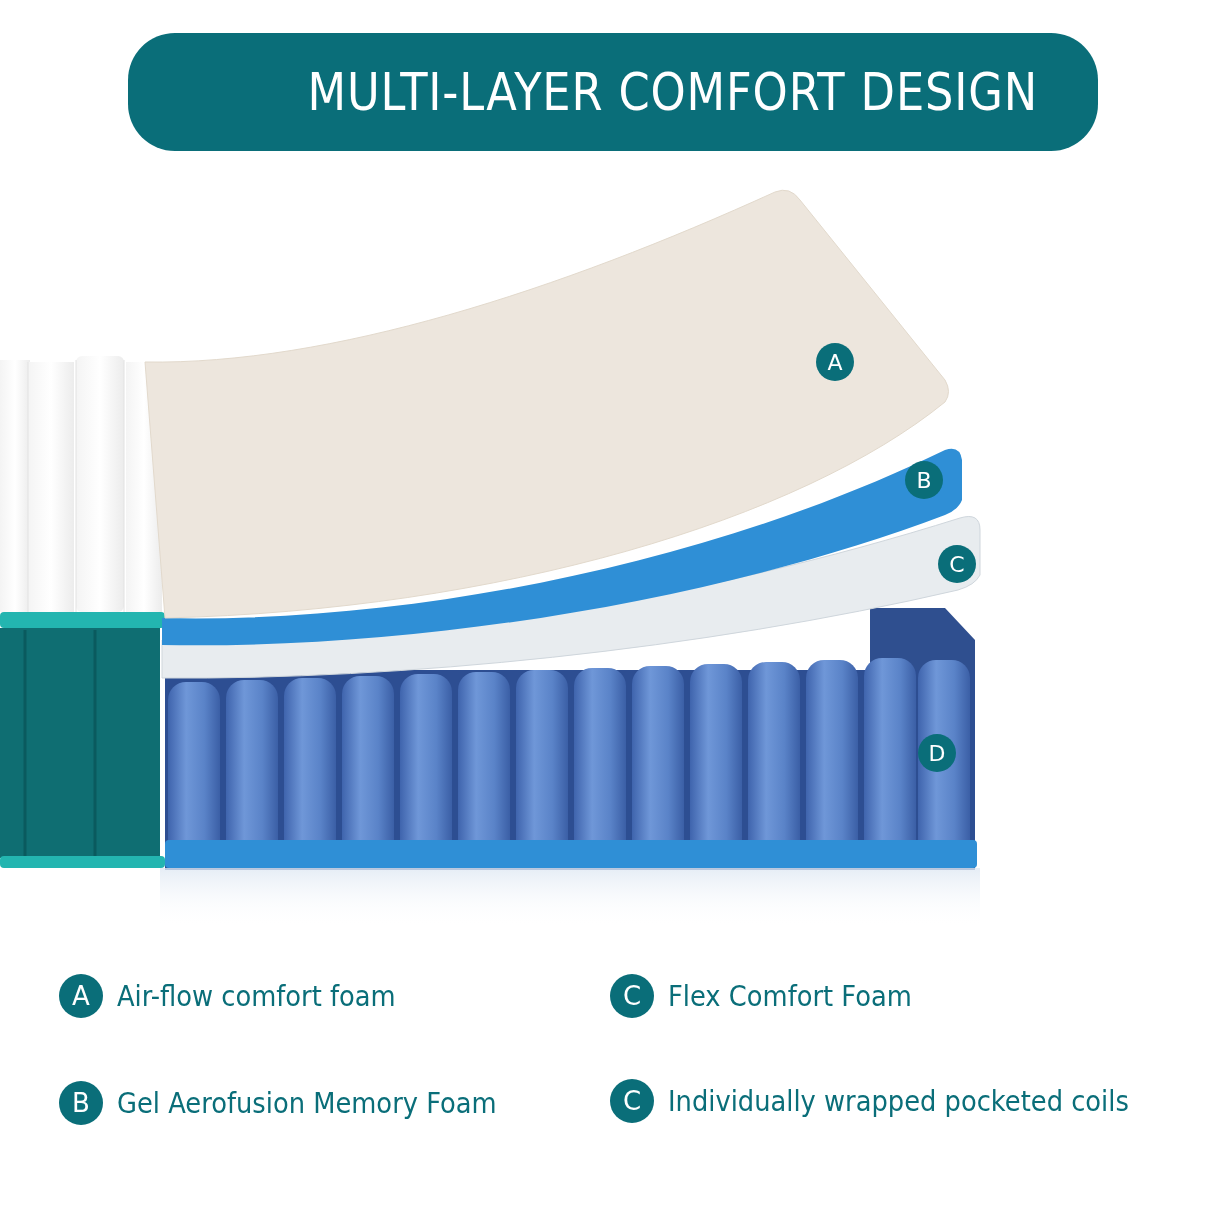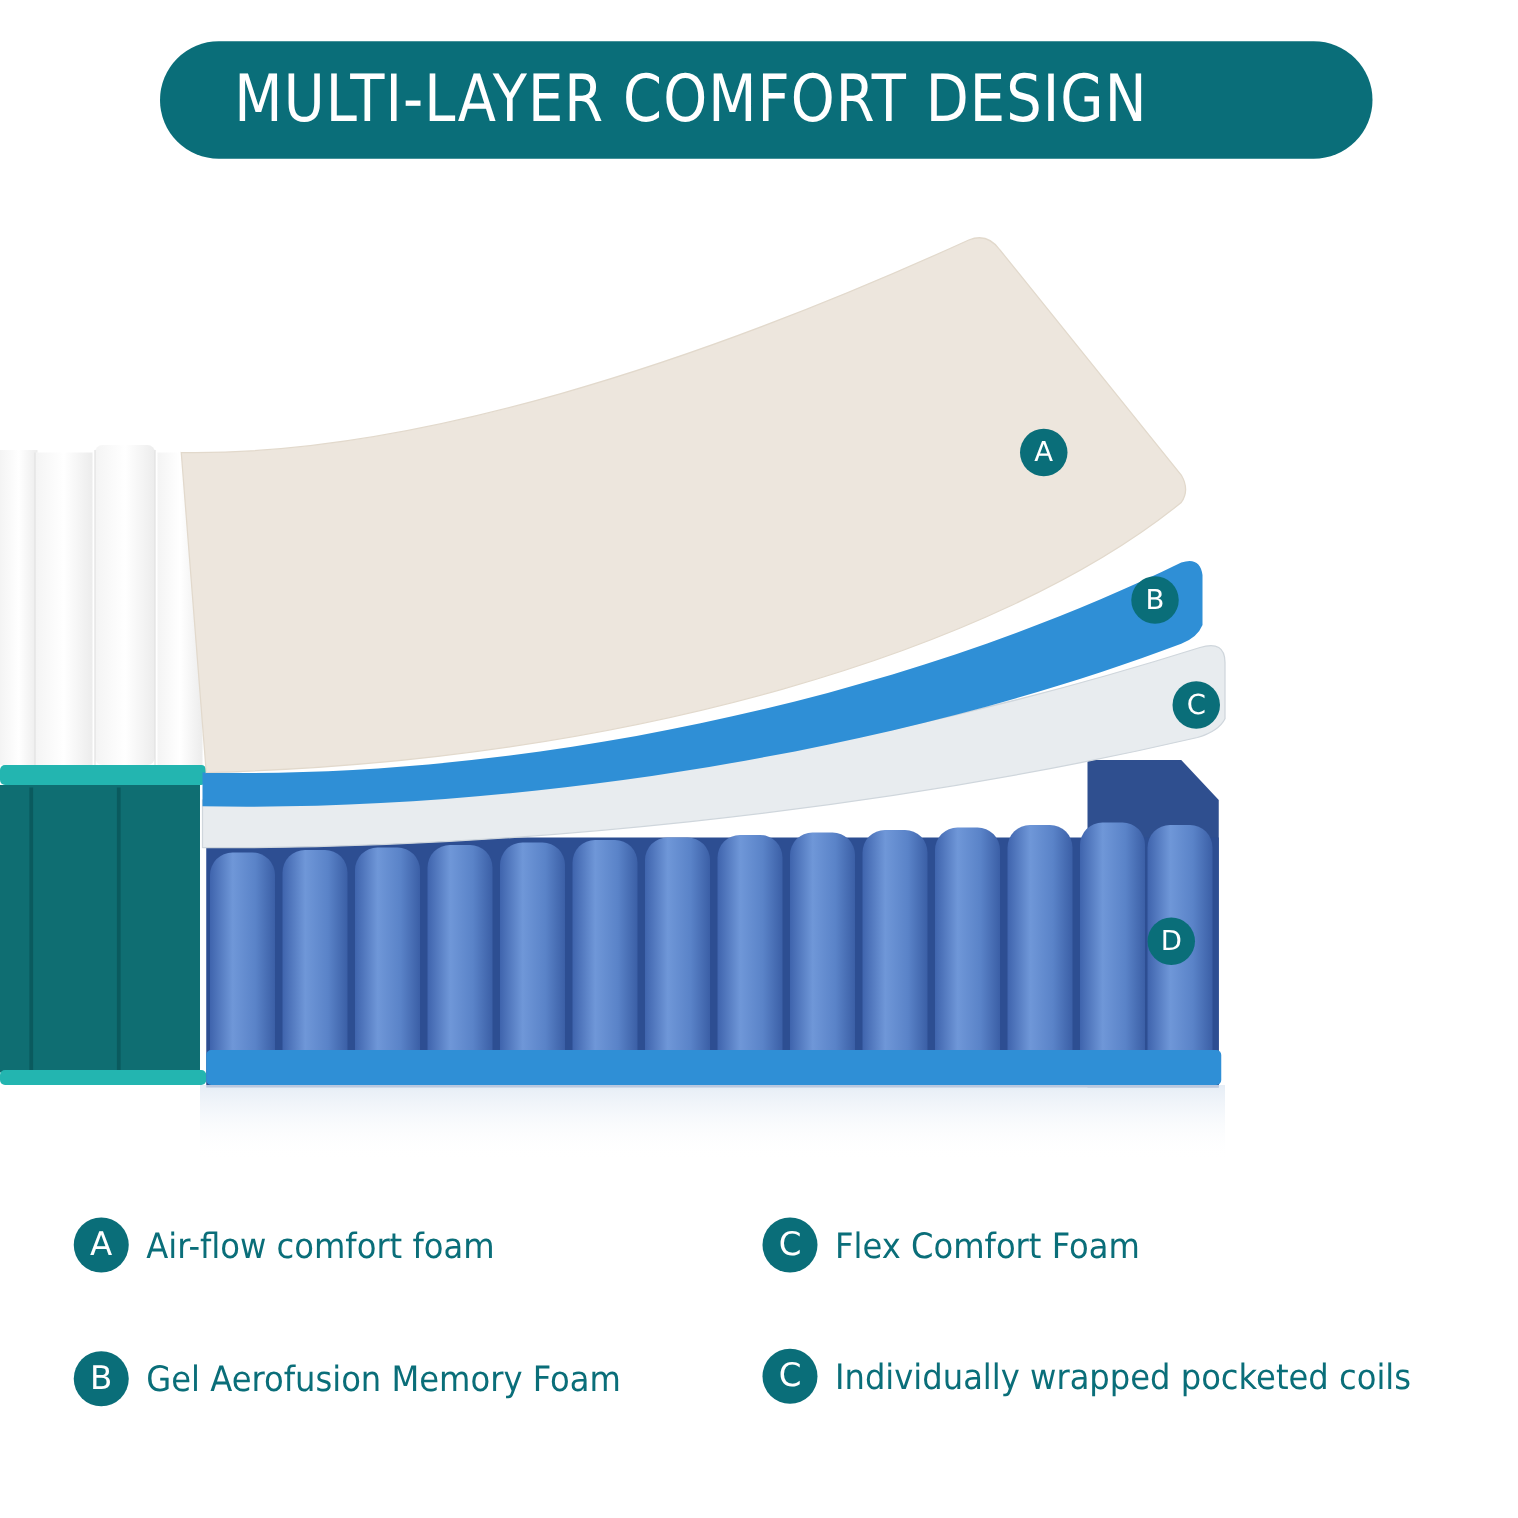--- a/index.html
+++ b/index.html
@@ -1,17 +1,17 @@
 <!DOCTYPE html>
 <html><head>
 <meta charset="utf-8">
 <style>
   html,body{margin:0;padding:0;}
   body{width:1214px;height:1214px;background:#ffffff;position:relative;overflow:hidden;font-family:"DejaVu Sans",sans-serif;}
-  .title-pill{position:absolute;left:128px;top:33px;width:970px;height:94px;border-radius:47px;background:#0a6e79;display:flex;align-items:center;justify-content:flex-start;}
+  .title-pill{position:absolute;left:128px;top:33px;width:970px;height:118px;border-radius:47px;background:#0a6e79;display:flex;align-items:center;justify-content:flex-end;}
   .title-pill span{color:#fff;font-size:52px;letter-spacing:1px;font-family:"DejaVu Sans",sans-serif;font-weight:normal;transform:scaleX(0.86);white-space:nowrap;}
   svg.art{position:absolute;left:0;top:0;}
   .badge{position:absolute;width:38px;height:38px;border-radius:50%;background:#0a6e79;color:#fff;display:flex;align-items:center;justify-content:center;font-size:22px;font-family:"DejaVu Sans",sans-serif;}
   .legend-item{position:absolute;display:flex;align-items:center;}
   .legend-item .lb{width:44px;height:44px;border-radius:50%;background:#0a6e79;color:#fff;display:flex;align-items:center;justify-content:center;font-size:26px;margin-right:14px;flex-shrink:0;}
   .legend-item .lt{color:#0a6e79;font-size:28px;white-space:nowrap;transform-origin:left center;transform:scaleX(0.92);}
 </style>
 </head>
 <body>
 

